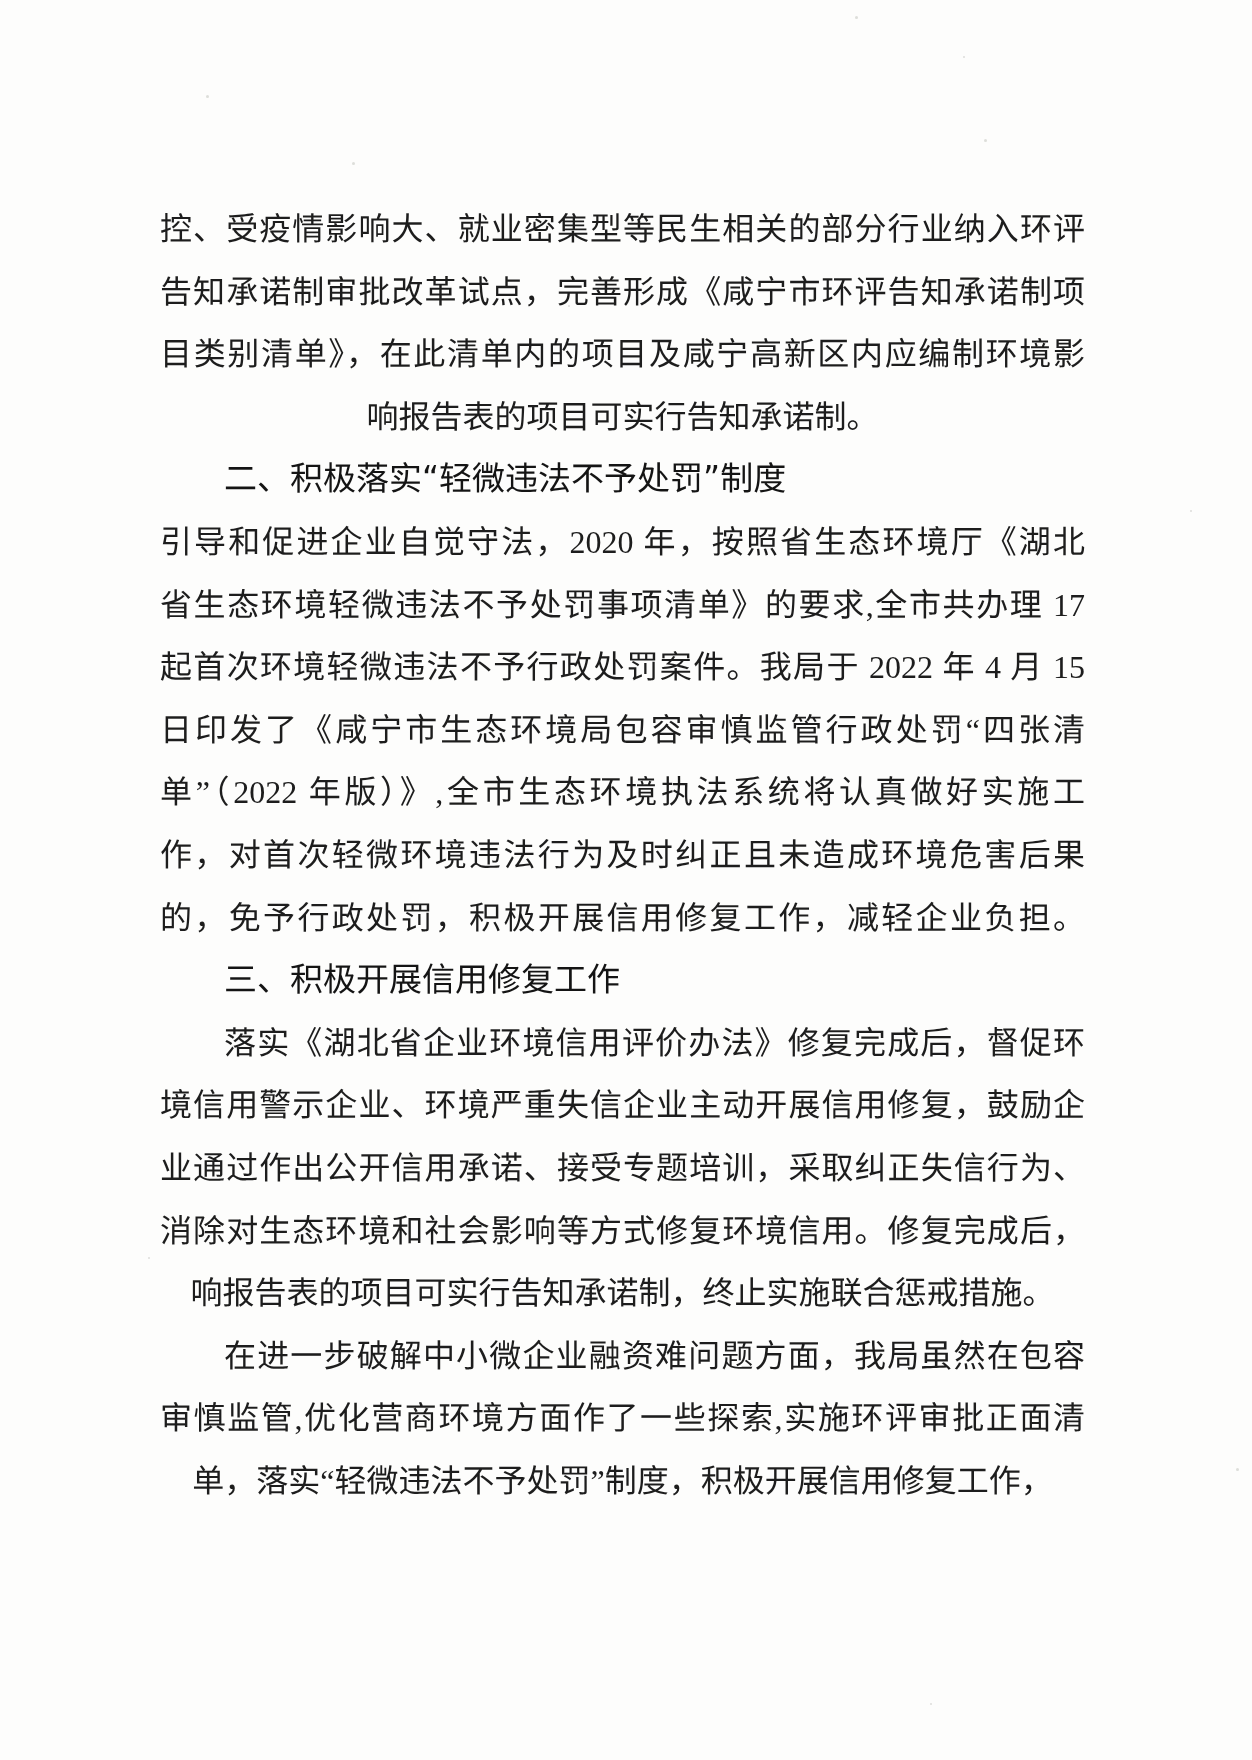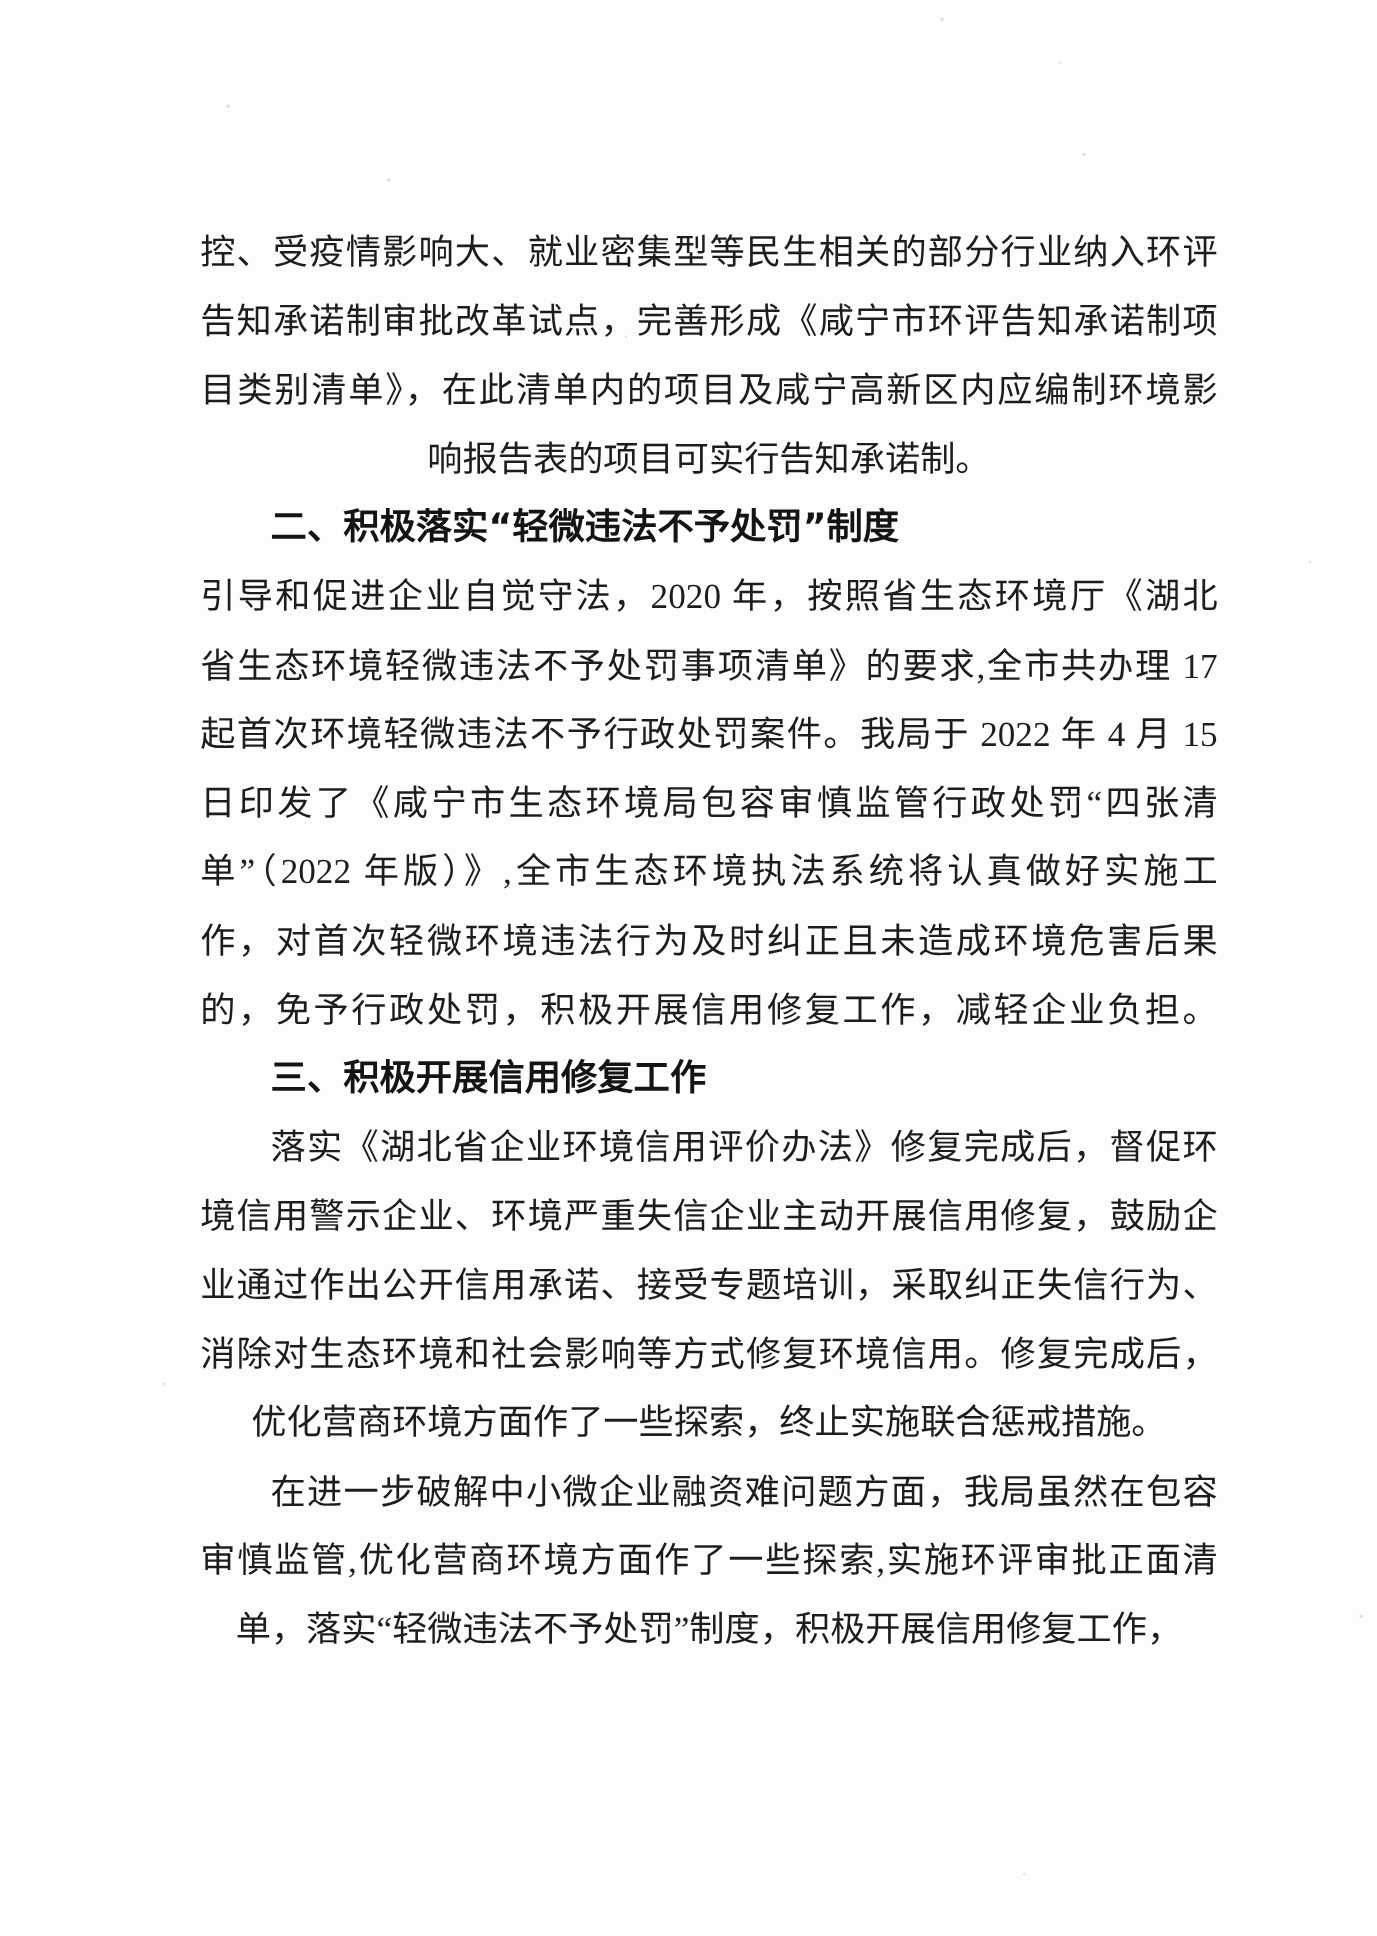--- a/index.html
+++ b/index.html
@@ -11,21 +11,21 @@
   }
   .page {
     position: relative;
     width: 1252px;
     height: 1760px;
     background: #fdfdfc;
     overflow: hidden;
   }
   .text-column {
     position: absolute;
-    left: 182px;
+    left: 160px;
     top: 198px;
     width: 925px;
   }
   .line {
     height: 62.6px;
     line-height: 62.6px;
     font-size: 32px;
     color: #1d1d1d;
     font-family: "Liberation Serif", "DejaVu Serif", serif;
     text-align: center;
@@ -34,21 +34,21 @@
   }
   .line.justify {
     text-align: justify;
     text-align-last: justify;
   }
   .line.indent {
     text-indent: 64px;
   }
   .line.heading {
     font-family: "DejaVu Sans", "Liberation Sans", sans-serif;
-    font-weight: 700;
+    font-weight: 400;
     font-size: 33px;
     color: #141414;
     text-align: left;
     text-align-last: left;
   }
   .speck {
     position: absolute;
     border-radius: 50%;
     background: #a8aca4;
     opacity: 0.38;
@@ -69,21 +69,21 @@
       <div class="line justify">起首次环境轻微违法不予行政处罚案件。我局于 2022 年 4 月 15</div>
       <div class="line justify">日印发了《咸宁市生态环境局包容审慎监管行政处罚“四张清</div>
       <div class="line justify">单”（2022 年版）》,全市生态环境执法系统将认真做好实施工</div>
       <div class="line justify">作，对首次轻微环境违法行为及时纠正且未造成环境危害后果</div>
       <div class="line justify">的，免予行政处罚，积极开展信用修复工作，减轻企业负担。</div>
       <div class="line heading indent">三、积极开展信用修复工作</div>
       <div class="line justify indent">落实《湖北省企业环境信用评价办法》修复完成后，督促环</div>
       <div class="line justify">境信用警示企业、环境严重失信企业主动开展信用修复，鼓励企</div>
       <div class="line justify">业通过作出公开信用承诺、接受专题培训，采取纠正失信行为、</div>
       <div class="line justify">消除对生态环境和社会影响等方式修复环境信用。修复完成后，</div>
-      <div class="line">优化营商环境方面作了一些探索，终止实施联合惩戒措施。</div>
+      <div class="line">响报告表的项目可实行告知承诺制，终止实施联合惩戒措施。</div>
       <div class="line justify indent">在进一步破解中小微企业融资难问题方面，我局虽然在包容</div>
       <div class="line justify">审慎监管,优化营商环境方面作了一些探索,实施环评审批正面清</div>
       <div class="line">单，落实“轻微违法不予处罚”制度，积极开展信用修复工作，</div>
     </div>
   <div id="specks-root">
       <div class="speck" style="left: 855px; top: 16px; width: 3px; height: 3px; background: rgb(168, 172, 164);"></div>
       <div class="speck" style="left: 206px; top: 95px; width: 3px; height: 3px; background: rgb(168, 172, 164);"></div>
       <div class="speck" style="left: 963px; top: 56px; width: 2px; height: 2px; background: rgb(168, 172, 164);"></div>
       <div class="speck" style="left: 984px; top: 139px; width: 3px; height: 3px; background: rgb(168, 172, 164);"></div>
       <div class="speck" style="left: 352px; top: 162px; width: 3px; height: 3px; background: rgb(168, 172, 164);"></div>

